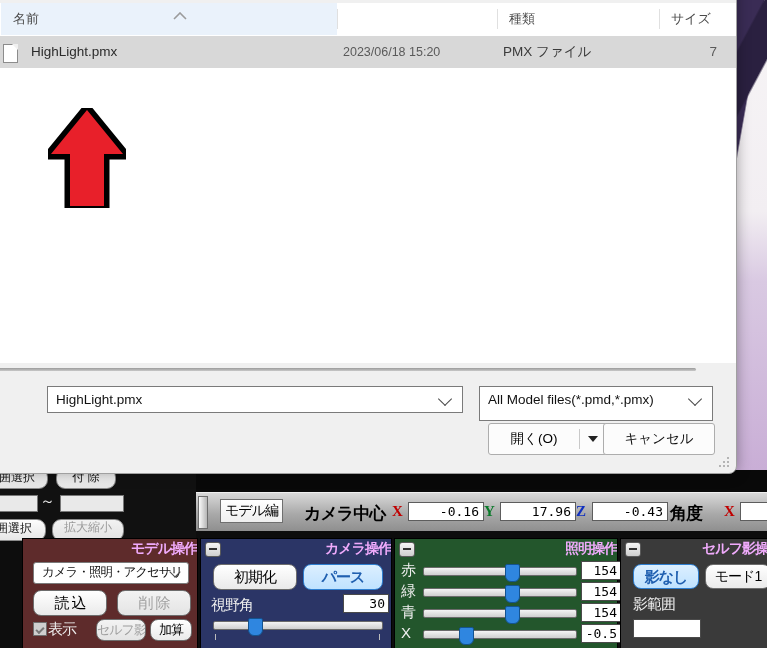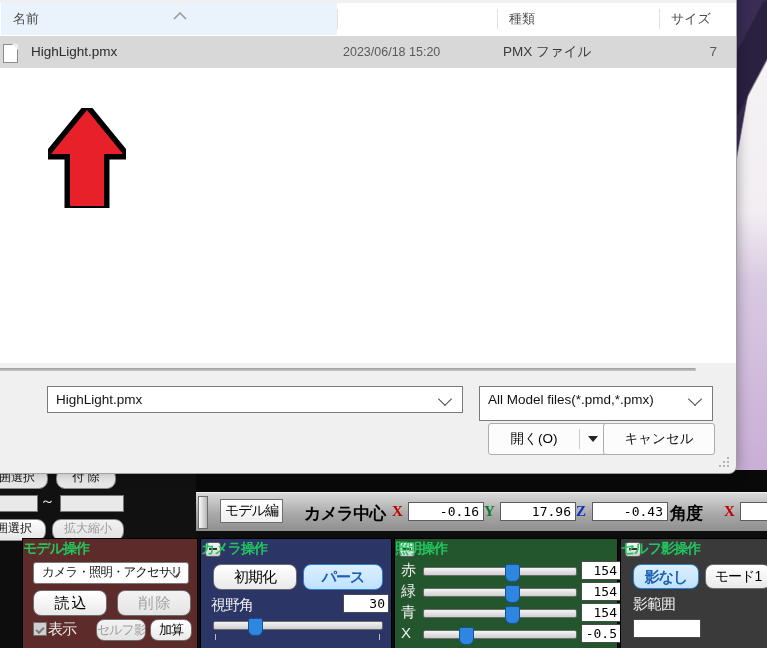--- a/index.html
+++ b/index.html
@@ -25,43 +25,43 @@
   .cloth{position:absolute;background:#c9a3dc;border:2px solid #1b1b1b;}
   .cloth-dark{position:absolute;background:#3a2a55;border:2px solid #1b1b1b;}
 
   
   #mmd-strip{position:absolute;left:0;top:470px;width:767px;height:178px;background:#0d0d0d;}
 
   
   #left-cut{position:absolute;left:0;top:470px;width:196px;height:68px;background:#111;}
   .lc-btn{position:absolute;background:linear-gradient(#fdfdfd,#e6e6e6);border:1px solid #8a8a8a;border-radius:9px;
      font-size:12px;color:#111;text-align:center;line-height:17px;white-space:nowrap;overflow:hidden;}
-  .lc-btn.dis{color:#9a9a9a;background:linear-gradient(#f2f2f2,#e2e2e2);}
+  .lc-btn.dis{color:#9a9a9a;background:linear-gradient(#f2f2f2,#e2e2e2);font-family:Liberation Mono, monospace;}
   .lc-field{position:absolute;background:#e9e9e9;border:1px solid #777;}
   .lc-tilde{position:absolute;color:#e8e8e8;font-size:15px;}
 
   
   #darkstrip{position:absolute;left:196px;top:470px;width:571px;height:22px;background:#090909;}
 
   
   #camcenter{position:absolute;left:196px;top:492px;width:571px;height:38px;
      background:linear-gradient(#d9d9d9,#a9a9a9 55%,#8f8f8f);border-top:1px solid #efefef;}
   #camcenter .grip{position:absolute;left:2px;top:3px;width:8px;height:31px;
      background:linear-gradient(90deg,#fafafa,#b6b6b6);border:1px solid #6d6d6d;}
   .cc-btn{position:absolute;background:linear-gradient(#ffffff,#efefef);border:1px solid #6f6f6f;
      font-size:14px;color:#000;padding:2px 4px;letter-spacing:-1px;white-space:nowrap;}
   .cc-lbl{position:absolute;font-size:17px;font-weight:bold;color:#000;letter-spacing:-1px;white-space:nowrap;}
   .cc-ax{position:absolute;font-size:15px;font-weight:bold;font-family:"Liberation Serif",serif;}
   .cc-num{position:absolute;background:#fff;border:1px solid #5d5d5d;font-size:13px;color:#000;
      text-align:right;padding:1px 4px 1px 2px;font-family:"DejaVu Sans Mono",monospace;white-space:nowrap;}
 
   
   .panel{position:absolute;border:1px solid #000;}
-  .panel-title{position:absolute;left:0;top:0;right:0;height:19px;line-height:19px;text-align:left;
-     color:#22c55e;font-size:14px;letter-spacing:-1px;font-weight:bold;white-space:nowrap;overflow:hidden;}
+  .panel-title{position:absolute;left:0;top:0;right:0;height:19px;line-height:19px;text-align:right;
+     color:#f0abfc;font-size:14px;letter-spacing:-1px;font-weight:bold;white-space:nowrap;overflow:hidden;}
   .collapse{position:absolute;left:4px;top:3px;width:14px;height:13px;border-radius:3px;
      background:linear-gradient(#f6f6f6,#cfcfcf);border:1px solid #5b5b5b;}
   .collapse::after{content:"";position:absolute;left:3px;top:5px;width:8px;height:2px;background:#333;}
 
   .pbtn{position:absolute;border:1px solid #6d6d6d;border-radius:8px;
      background:linear-gradient(#ffffff,#eaeaea);font-size:14px;color:#000;text-align:center;
      letter-spacing:-1px;white-space:nowrap;overflow:hidden;}
   .pbtn.blue{background:linear-gradient(#dcefff,#bfe2ff);border-color:#2f7fd0;color:#1f5fb0;font-weight:bold;}
   .pbtn.dis{color:#a0a0a0;background:linear-gradient(#f3f3f3,#e4e4e4);}
   .pnum{position:absolute;background:#fff;border:1px solid #4a4a4a;font-size:13px;color:#000;

